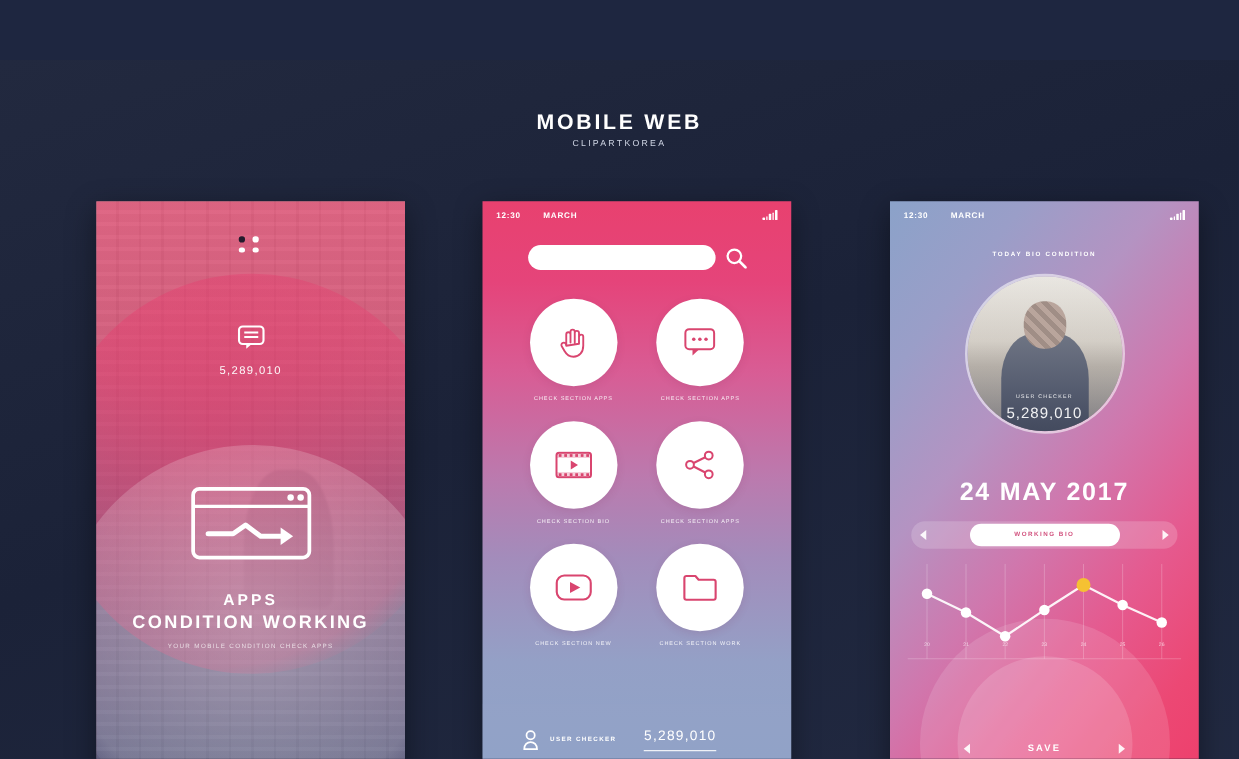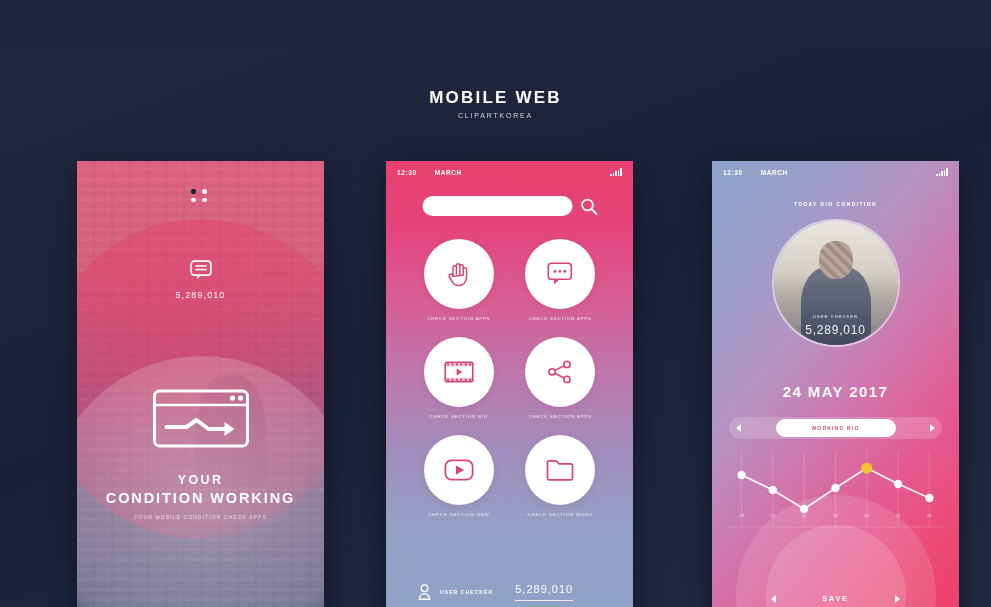--- a/index.html
+++ b/index.html
@@ -189,21 +189,21 @@
   .s3-ava-cap {
     position:absolute; left:0; bottom:26px; width:100%; text-align:center;
     color:#ffffff; font-size:4.2px; letter-spacing:1px; opacity:0.9;
   }
   .s3-ava-num {
     position:absolute; left:0; bottom:8px; width:100%; text-align:center;
     color:#ffffff; font-size:12px; letter-spacing:0.8px; opacity:0.92;
   }
   .s3-date {
     position:absolute; left:0; top:222px; width:100%; text-align:center;
-    color:#ffffff; font-size:15px; font-weight:bold; letter-spacing:1.4px; z-index:5;
+    color:#ffffff; font-size:20px; font-weight:bold; letter-spacing:1.4px; z-index:5;
   }
   .s3-pillrow {
     position:absolute; left:17px; top:256px; width:213px; height:22px;
     border-radius:11px; background:rgba(255,255,255,0.18);
     display:flex; align-items:center; justify-content:space-between;
     padding:0 7px; z-index:5;
   }
   .s3-pill {
     width:120px; height:18px; border-radius:9px; background:#ffffff;
     display:flex; align-items:center; justify-content:center;
@@ -287,21 +287,21 @@
         <rect x="2" y="2" width="93" height="55" rx="5" fill="none" stroke="#ffffff" stroke-width="3"></rect>
         <line x1="2" y1="16" x2="95" y2="16" stroke="#ffffff" stroke-width="2.6"></line>
         <circle cx="80" cy="9" r="2.6" fill="#ffffff"></circle>
         <circle cx="88" cy="9" r="2.6" fill="#ffffff"></circle>
         <path d="M14 38 L34 38 L44 31 L56 40 L76 40" fill="none" stroke="#ffffff" stroke-width="4" stroke-linejoin="round" stroke-linecap="round"></path>
         <path d="M72 33 L82 40 L72 47 Z" fill="#ffffff"></path>
       </svg>
     </div>
 
     <div class="s1-headline">
-      <div class="s1-h1">YOUR</div>
+      <div class="s1-h1">APPS</div>
       <div class="s1-h2">CONDITION WORKING</div>
       <div class="s1-h3">YOUR MOBILE CONDITION CHECK APPS</div>
     </div>
 
   </div>
 
   <div class="phone" id="phone2">
     <div class="statusbar">
       <span class="sb-time">12:30</span>
       <span class="sb-month">MARCH</span>

